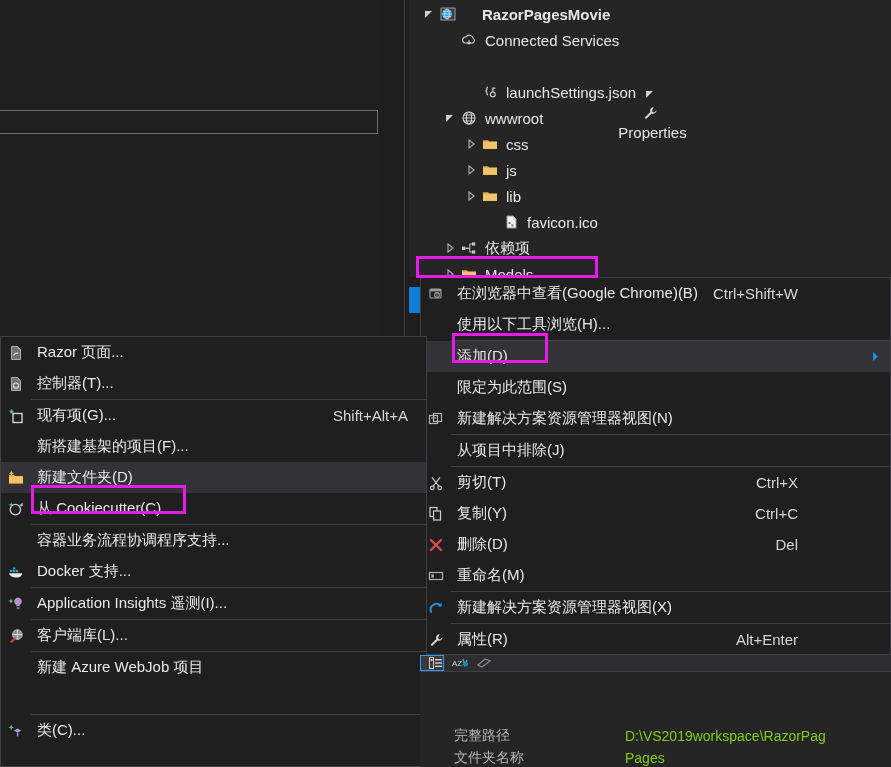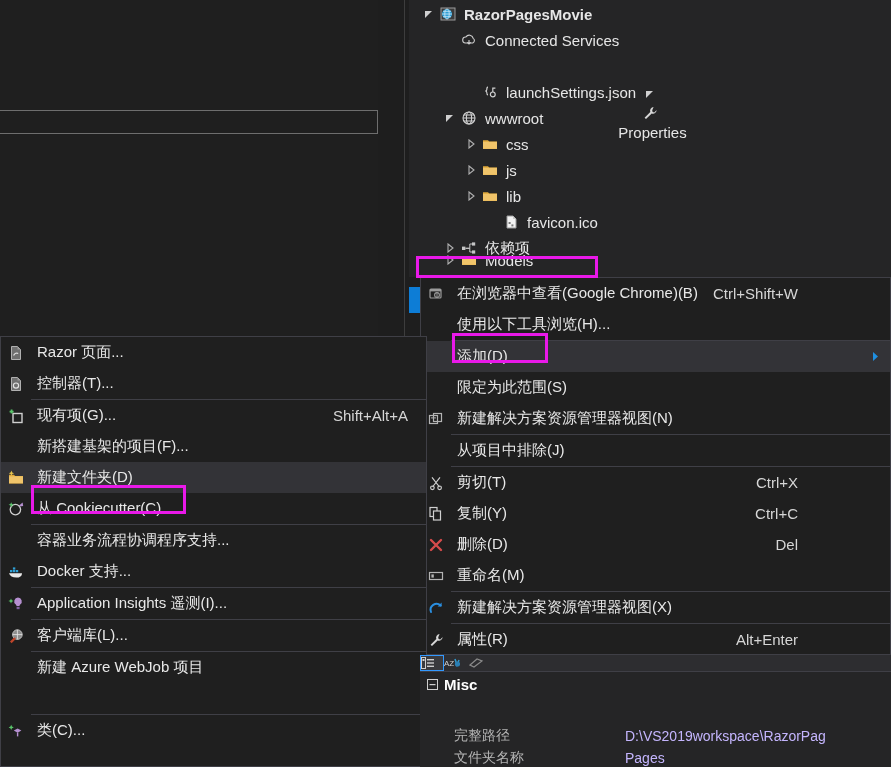--- a/index.html
+++ b/index.html
@@ -27,21 +27,21 @@
 
   
   .tree { position:absolute; left:409px; top:0; width:482px; height:277px; background:#252526; }
   .tnode { position:absolute; left:0; width:482px; height:26px; display:flex; align-items:center;
            color:#e6e6e6; font-size:15px; white-space:nowrap; }
   .tnode.sel { background:#0d7dd6; }
   .exp { width:16px; height:26px; display:flex; align-items:center; justify-content:center; flex:0 0 16px; }
   .exp svg { display:block; }
   .ticon { width:22px; height:26px; display:flex; align-items:center; justify-content:center; flex:0 0 22px; }
   .tlabel { padding-left:5px; }
-  .tlabel.bold { font-weight:bold; }
+  .tlabel.bold { font-weight:bold;margin-left:18px; }
 
   
   .menu { position:absolute; background:#1f1f1f; border:1px solid #3f3f46; }
   .menu .gutter { position:absolute; left:0; top:0; bottom:0; width:30px; background:#1f1f1f; }
   .mi { position:relative; height:31px; display:flex; align-items:center; color:#e8e8e8;
         font-size:15px; white-space:nowrap; }
   .mi.hl { background:#333337; }
   .mi .micon { width:30px; height:31px; flex:0 0 30px; display:flex; align-items:center; justify-content:center; }
   .mi .mtext { padding-left:6px; }
   .mi .macc  { position:absolute; right:0; color:#d6d6d6; font-size:15px; }
@@ -52,28 +52,28 @@
   #menu-right .mi .macc { right:92px; }
 
   
   #menu-left { left:0px; top:336px; width:427px; height:431px; }
   #menu-left .mi .macc { right:18px; }
 
   
   .props { position:absolute; left:420px; top:655px; width:471px; height:112px; background:#252526; }
   .props-toolbar { position:absolute; left:0; top:0; width:471px; height:17px; background:#2d2d30;
                    border-bottom:1px solid #3f3f46; display:flex; align-items:center; }
-  .ptb-btn { width:24px; height:16px; display:flex; align-items:center; justify-content:flex-start; }
+  .ptb-btn { width:24px; height:16px; display:flex; align-items:center; justify-content:flex-end; }
   .ptb-btn.active { border:1px solid #3399ff; background:#3a3a3d; }
   .props-group { position:absolute; left:0; top:18px; width:471px; height:22px; display:flex; align-items:center;
                  color:#ffffff; font-size:15px; font-weight:bold; }
   .props-group .gx { width:24px; display:flex; align-items:center; justify-content:center; }
   .prow { position:absolute; left:0; width:471px; height:22px; display:flex; align-items:center; font-size:14px;margin-top:28px; }
   .prow .pk { width:205px; padding-left:34px; color:#b4b4b4; }
-  .prow .pv { color:#c4b5fd; overflow:hidden; text-overflow:clip; white-space:nowrap; }
+  .prow .pv { color:#84cc16; overflow:hidden; text-overflow:clip; white-space:nowrap; }
 
   
   .anno { position:absolute; border:3px solid #e919e9; pointer-events:none; }
 
   svg { shape-rendering: geometricPrecision; }
 </style>
 </head>
 <body>
 
 <div id="root">
@@ -233,21 +233,21 @@
         <div class="ticon">
           <svg width="16" height="16" viewBox="0 0 16 16">
             <rect x="1" y="6.6" width="3.4" height="3.4" fill="#c6c6c6"></rect>
             <rect x="11" y="2.4" width="3.2" height="3.2" fill="#c6c6c6"></rect>
             <rect x="11" y="10.4" width="3.2" height="3.2" fill="#c6c6c6"></rect>
             <path d="M4.6 8.3h4.2V4h2.2M4.6 8.3h4.2V12h2.2" stroke="#c6c6c6" stroke-width="1" fill="none"></path>
           </svg>
         </div>
         <span class="tlabel">依赖项</span>
       </div>
-      <div class="tnode" style="top: 247px;">
+      <div class="tnode" style="top: 261px;">
         <div style="flex: 0 0 33px; height: 26px;"></div>
         <div class="exp">
           <svg width="10" height="10" viewBox="0 0 10 10">
             <path d="M3 1l5 4-5 4z" fill="none" stroke="#b0b0b0" stroke-width="1.1"></path>
           </svg>
         </div>
         <div class="ticon">
           <svg width="16" height="16" viewBox="0 0 16 16">
             <path d="M1 4.2h5l1.2 1.4H15v7.4H1z" fill="#e0a93b"></path>
             <path d="M1 5.8h14v7H1z" fill="#f0c46a"></path>
@@ -513,29 +513,20 @@
           <path d="M11 2 L13 8 L15 3" stroke="#3399cc" stroke-width="1.6" fill="none"></path>
           <circle cx="13.5" cy="7" r="2.6" fill="#2a7fb5"></circle>
         </svg>
       </div>
       <div class="ptb-btn">
         <svg width="16" height="12" viewBox="0 0 16 12">
           <path d="M2 8 L9 2 L14 4 L6 10 Z" fill="none" stroke="#8a8a8a" stroke-width="1.2"></path>
         </svg>
       </div>
     </div>
-    <div class="props-group">
-      <span class="gx">
-        <svg width="11" height="11" viewBox="0 0 11 11">
-          <rect x="0.5" y="0.5" width="10" height="10" fill="none" stroke="#cfcfcf"></rect>
-          <rect x="2.5" y="5" width="6" height="1.2" fill="#cfcfcf"></rect>
-        </svg>
-      </span>
-      <span>Misc</span>
-    </div>
     <div class="prow" id="prow0" style="top:42px;">
       <span class="pk">完整路径</span>
       <span class="pv">D:\VS2019workspace\RazorPag</span>
     </div>
     <div class="prow" id="prow1" style="top:64px;">
       <span class="pk">文件夹名称</span>
       <span class="pv">Pages</span>
     </div>
   </div>
 

